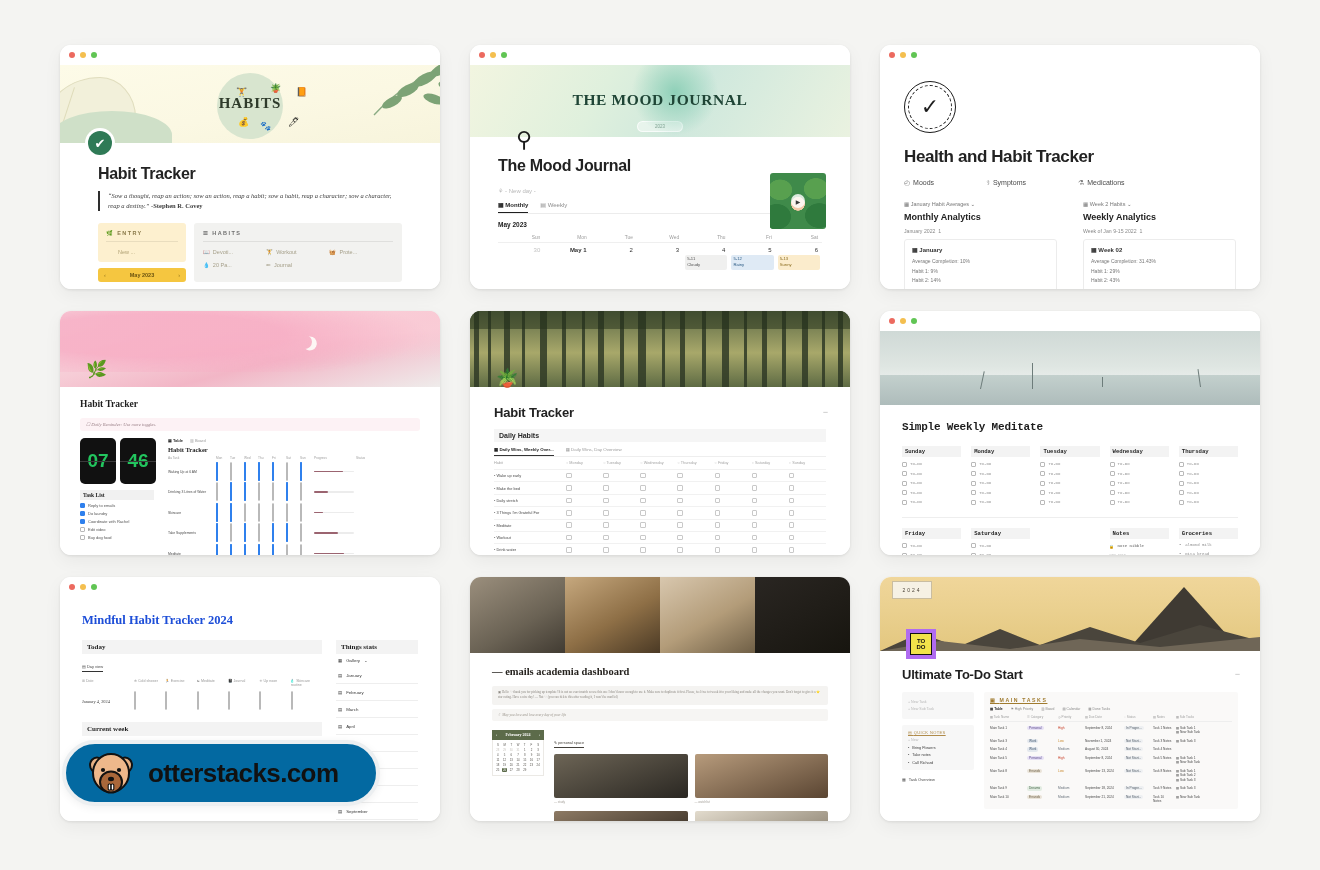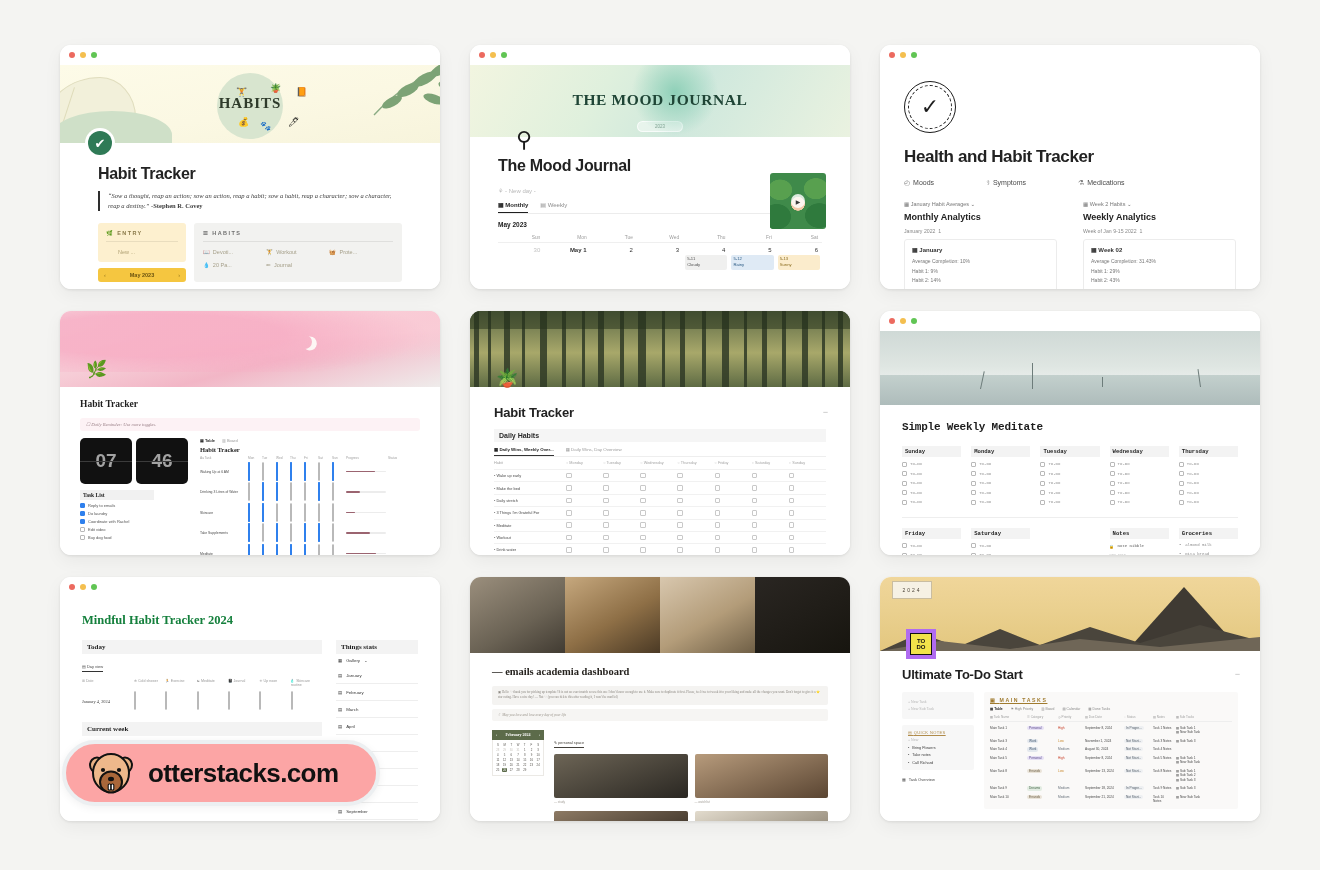--- a/index.html
+++ b/index.html
@@ -221,21 +221,21 @@
   .c4-plant { position: absolute; left: 26px; top: 48px; font-size: 17px; z-index: 4; }
   .c4-main { padding: 12px 20px 0; }
   .c4-h1 { font-family: "Liberation Serif", serif; font-size: 9.5px; font-weight: 700; color: #1f1f1f; }
   .c4-rem {
     margin-top: 9px; background: #fdf2f5; border-radius: 3px; padding: 4px 6px;
     font-family: "Liberation Serif", serif; font-style: italic; font-size: 4.6px; color: #9a8188;
   }
   .c4-flex { display: flex; gap: 12px; margin-top: 7px; }
   .c4-clock { display: flex; gap: 4px; }
   .c4-cd {
-    width: 52px; height: 46px; background: #111; border-radius: 5px; color: #a3a3a3;
+    width: 36px; height: 46px; background: #111; border-radius: 5px; color: #22c55e;
     display: flex; align-items: center; justify-content: center;
     font-size: 19px; font-weight: 700; position: relative;
   }
   .c4-cd:after {
     content: ""; position: absolute; left: 0; right: 0; top: 50%; height: 1px; background: #3b3b3b;
   }
   .c4-tasklist { margin-top: 6px; width: 74px; }
   .c4-tl-h { background: #f1f1f1; font-family:"Liberation Serif",serif; font-size: 5.5px; font-weight: 700; color: #222; padding: 2px 3px; }
   .c4-tl-r { display: flex; align-items: center; gap: 3px; font-size: 4px; color: #555; margin-top: 3px; }
   .cbx { width: 5px; height: 5px; border: .8px solid #b9b9b9; border-radius: 1px; flex: none; }
@@ -282,21 +282,21 @@
   .c6-grid { display: grid; grid-template-columns: repeat(5, 1fr); gap: 10px; margin-top: 13px; }
   .c6-grid2 { display: grid; grid-template-columns: repeat(5, 1fr); gap: 10px; margin-top: 12px; padding-top: 10px; border-top: 1px solid #eee; }
   .c6-dayh { background: #f3f3f3; font-size: 5.6px; font-weight: 700; color: #1f1f1f; padding: 2px 3px; }
   .c6-todo { display: flex; align-items: center; gap: 3px; margin-top: 4.5px; font-size: 4px; color: #8d8d8d; }
   .c6-note { display:flex; align-items:center; gap:3px; margin-top:5px; font-size:4px; color:#5e5e5e; }
   .c6-sub { margin-top: 4px; font-size: 3.4px; color: #c0c0c0; }
   .c6-gro { margin-top: 4.5px; font-size: 4px; color: #8d8d8d; display:flex; gap:4px; }
 
   
   .c7 { padding: 16px 22px 0; }
-  .c7-h1 { font-family: "Liberation Serif", serif; font-size: 12.5px; font-weight: 700; color: #15803d; }
+  .c7-h1 { font-family: "Liberation Serif", serif; font-size: 12.5px; font-weight: 700; color: #1d4ed8; }
   .c7-wrap { display: flex; gap: 14px; margin-top: 12px; }
   .c7-left { flex: 1; }
   .c7-right { width: 82px; }
   .c7-sec { background: #f3f3f3; font-family:"Liberation Serif",serif; font-size: 7px; font-weight: 700; color: #1f1f1f; padding: 3px 5px; }
   .c7-tag { display: inline-block; margin-top: 6px; font-size: 4px; color: #4a4a4a; border-bottom: 1px solid #333; padding-bottom: 2px; }
   .c7-hdr { display: grid; grid-template-columns: 52px repeat(6, 1fr); margin-top: 7px; }
   .c7-hdr div { font-size: 3.6px; color: #9a9a9a; }
   .c7-row { display: grid; grid-template-columns: 52px repeat(6, 1fr); margin-top: 5px; align-items:center; }
   .c7-row .dt { font-family:"Liberation Serif",serif; font-size: 4.4px; color: #3c3c3c; }
   .c7-weeks { display: grid; grid-template-columns: repeat(4, 1fr); gap: 7px; margin-top: 8px; }
@@ -403,21 +403,21 @@
   .tg.dreams { background: #e2ece2; color: #456649; }
   .pr.high { color: #c9452e; }
   .pr.low { color: #c98a2e; }
   .pr.medium { color: #66707a; }
   .st { background: #eef0f2; border-radius: 2px; padding: 0 2px; color: #4f5a66; }
 
   
   .watermark {
     position: absolute; left: 62px; top: 740px;
     width: 318px; height: 66px; border-radius: 34px;
-    background: #fca5a5; border: 4px solid #eceff1;
+    background: #0369a1; border: 4px solid #eceff1;
     display: flex; align-items: center; gap: 14px; padding-left: 22px;
     box-shadow: 0 2px 8px rgba(0,0,0,.06); z-index: 50;
   }
   .wm-otter { width: 46px; height: 44px; flex: none; }
   .wm-text { font-size: 26px; font-weight: 700; color: #111; letter-spacing: -.6px; }
 </style>
 </head>
 <body>
 
 <div class="gallery">

